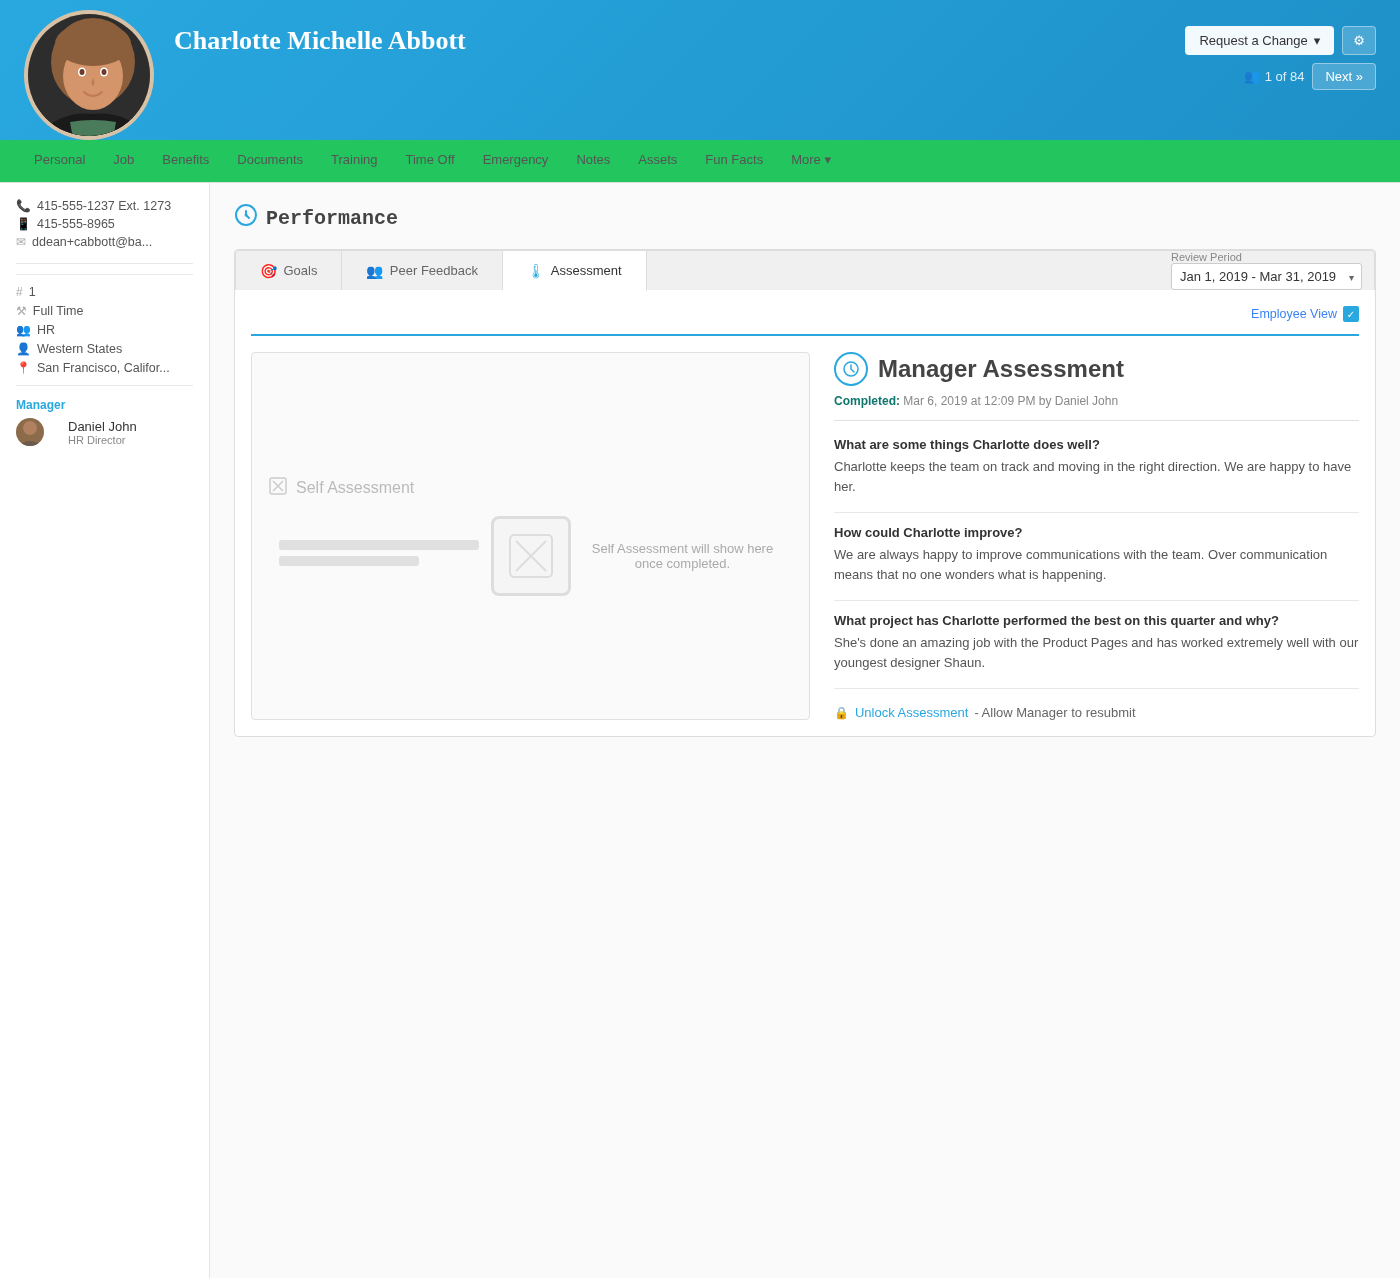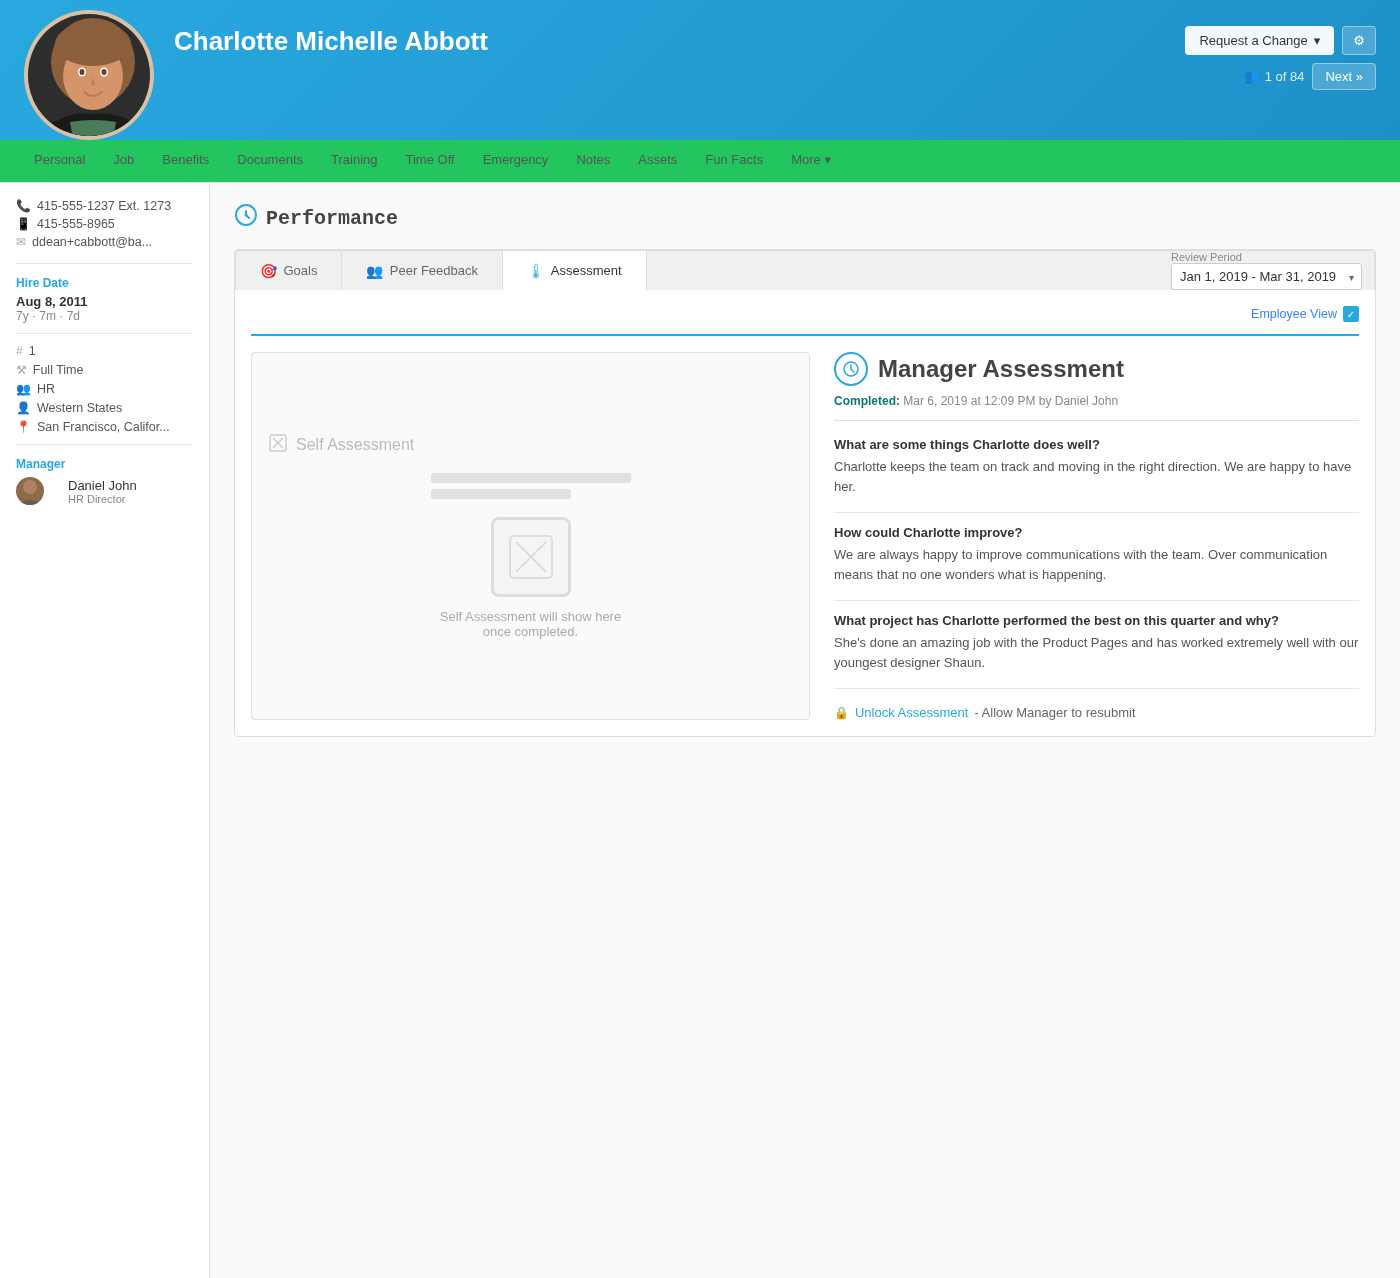--- a/index.html
+++ b/index.html
@@ -29,20 +29,21 @@
     .avatar-face {
       width: 100%;
       height: 100%;
       background: linear-gradient(180deg, #d4a574 30%, #c8956a 70%, #2d2d2d 70%);
       position: relative;
       overflow: hidden;
     }
     .header-info {
       flex: 1;
       padding-top: 8px;
+      font-family: Liberation Serif, serif;
     }
     .header-name {
       font-size: 26px;
       font-weight: 600;
       color: #fff;
       margin-bottom: 4px;
     }
     .header-title {
       font-size: 14px;
       color: rgba(255,255,255,0.85);
@@ -295,21 +296,20 @@
       padding: 16px;
       min-height: 320px;
       display: flex;
       flex-direction: column;
       align-items: center;
       justify-content: center;
       background: #fafafa;
     }
     .self-assessment-placeholder {
       display: flex;
-      flex-direction: column;
       align-items: center;
       gap: 12px;
     }
     .placeholder-lines {
       width: 200px;
     }
     .placeholder-line {
       height: 10px;
       background: #e0e0e0;
       border-radius: 3px;
@@ -497,25 +497,20 @@
         <span>415-555-8965</span>
       </div>
       <div class="sidebar-info-row">
         <span class="sidebar-icon">✉</span>
         <span>ddean+cabbott@ba...</span>
       </div>
     </div>
 
     <hr class="sidebar-divider">
 
-    <div>
-      <div class="sidebar-section-label">Hire Date</div>
-      <div class="sidebar-value">Aug 8, 2011</div>
-      <div class="sidebar-sub">7y · 7m · 7d</div>
-    </div>
 
     <hr class="sidebar-divider">
 
     <div>
       <div class="sidebar-attr-row">
         <span class="sidebar-icon">#</span>
         <span>1</span>
       </div>
       <div class="sidebar-attr-row">
         <span class="sidebar-icon">⚒</span>

